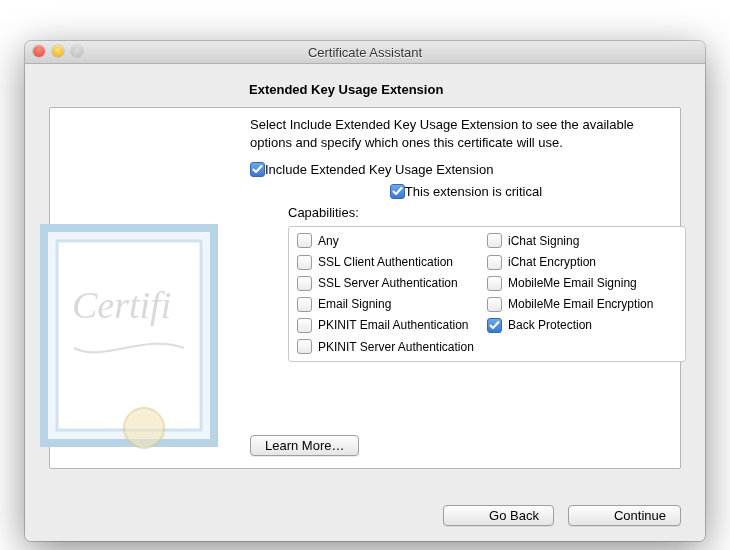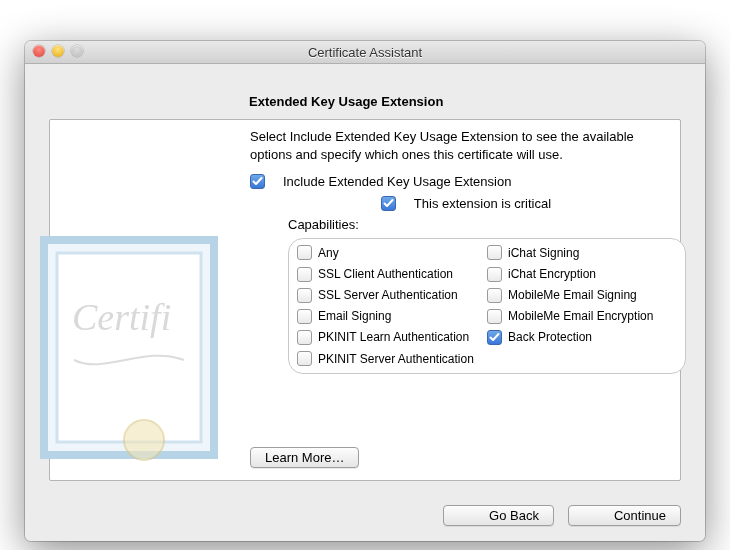--- a/index.html
+++ b/index.html
@@ -54,21 +54,21 @@
   .content {
     position: relative;
     padding: 18px 24px 16px 24px;
     height: calc(100% - 22px);
     box-sizing: border-box;
     background: #ececec;
   }
   .page-heading {
     font-weight: bold;
     font-size: 13px;
-    margin: 12px 0 10px 200px;
+    margin: 0 0 10px 200px;
   }
   .body-panel {
     position: relative;
     margin-left: 0;
     border: 1px solid #b5b5b5;
     border-radius: 2px;
     background: #fff;
     height: 360px;
     overflow: visible;
   }
@@ -83,29 +83,29 @@
   .inner {
     position: relative;
     padding: 8px 18px 14px 200px;
     font-size: 13px;
     line-height: 1.35;
   }
   .intro { margin-bottom: 10px; }
   .check-row {
     display: flex;
     align-items: center;
-    gap: 18px;
+    gap: 0;
     margin-bottom: 4px;
   }
   .check-row.sub { margin-left: 20px; justify-content: center; }
   .caps-label { margin-left: 38px; margin-top: 4px; margin-bottom: 4px; }
   .caps-box {
     margin-left: 38px;
     border: 1px solid #c9c9c9;
-    border-radius: 15px;
+    border-radius: 3px;
     display: flex;
     padding: 6px 8px;
     background: #fff;
     width: 380px;
   }
   .caps-col {
     display: flex;
     flex-direction: column;
     gap: 5px;
     flex: 1;
@@ -224,21 +224,21 @@
               <div class="cap">
                 <span class="cb"></span>
                 <span>SSL Server Authentication</span>
               </div>
               <div class="cap">
                 <span class="cb"></span>
                 <span>Email Signing</span>
               </div>
               <div class="cap">
                 <span class="cb"></span>
-                <span>PKINIT Learn Authentication</span>
+                <span>PKINIT Email Authentication</span>
               </div>
               <div class="cap">
                 <span class="cb"></span>
                 <span>PKINIT Server Authentication</span>
               </div>
             </div>
           <div class="caps-col" id="caps-right">
               <div class="cap">
                 <span class="cb"></span>
                 <span>iChat Signing</span>

